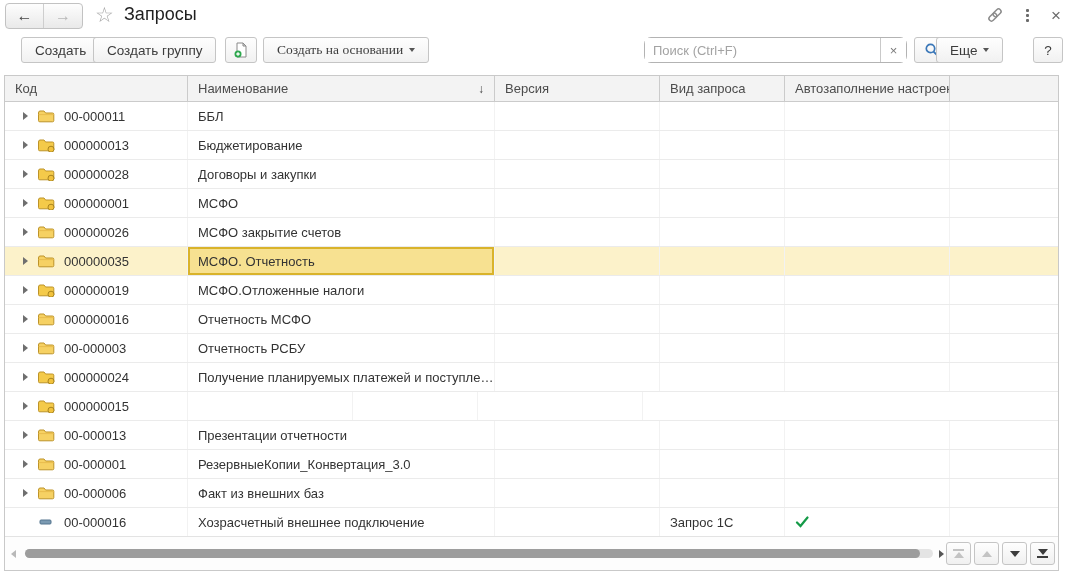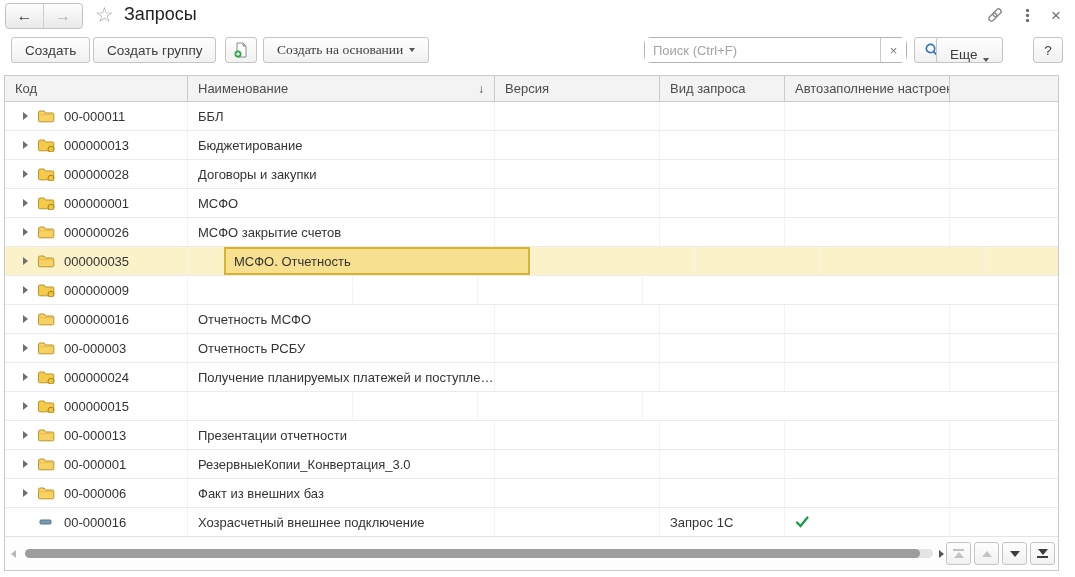--- a/index.html
+++ b/index.html
@@ -53,21 +53,21 @@
   .c-kind    { width:125px; }
   .c-autofill{ width:165px; }
   .c-comment { flex:1; }
 
   .gbody { height:435px; overflow:hidden; }
   .trow { display:flex; height:29px; border-bottom:1px solid #ebebeb; background:#fff; }
   .trow.selected { background:#fcf2ca; }
   .cell { display:flex; align-items:center; padding:0 10px; font-size:13px; color:#333;
           border-right:1px solid #f2f2f2; overflow:hidden; white-space:nowrap; }
   .cell:last-child { border-right:none; }
-  .trow.selected .c-name { background:#f7e191; box-shadow:inset 0 0 0 2px #d9b32b;margin-left:36px; }
+  .trow.selected .c-name { background:#f7e191; box-shadow:inset 0 0 0 2px #d9b32b; }
 
   .expander { width:0; height:0; border-top:4px solid transparent; border-bottom:4px solid transparent;
               border-left:5px solid #6f6f6f; margin-left:8px; margin-right:9px; flex:none; }
   .trow[data-icon="item"] .expander { visibility:hidden; }
   .ficon { width:18px; height:14px; margin-right:9px; flex:none; display:none; }
   .trow[data-icon="folder"]       .ficon.f-plain { display:block; }
   .trow[data-icon="folder-badge"] .ficon.f-badge { display:block; }
   .trow[data-icon="item"]         .ficon.f-item  { display:block; }
   .autofill-check { display:none; width:15px; height:13px; }
 
@@ -115,21 +115,21 @@
     <div class="dots">
         <i></i>
         <i></i>
         <i></i>
       </div>
     <div class="closex">×</div>
   </div>
 </div>
 
 <div class="toolbar">
-  <div class="btn" style="left:11px;">Создать</div>
+  <div class="btn" style="left:21px;">Создать</div>
   <div class="btn" style="left:93px;">Создать группу</div>
   <div class="btn iconbtn" style="left:225px;">
     <svg width="16" height="16" viewBox="0 0 16 16">
       <path d="M4 1 h6 l3 3 v11 h-9 z" fill="#ffffff" stroke="#8a8a8a"></path>
       <path d="M10 1 l3 3 h-3 z" fill="#dcdcdc" stroke="#8a8a8a"></path>
       <circle cx="5" cy="12" r="3.5" fill="#2ea84e"></circle>
       <path d="M5 10.3 v3.4 M3.3 12 h3.4" stroke="#ffffff" stroke-width="1.3"></path>
     </svg>
   </div>
   <div class="btn" style="left:263px;font-family:Liberation Serif, serif;">
@@ -141,21 +141,21 @@
     <input type="text" placeholder="Поиск (Ctrl+F)" style="">
     <div class="clearbtn">×</div>
   </div>
   <div class="btn iconbtn" style="left:914px; width:48px;">
     <svg width="16" height="16" viewBox="0 0 16 16">
       <circle cx="6.5" cy="6.5" r="4.2" fill="none" stroke="#3a77b8" stroke-width="1.7"></circle>
       <path d="M9.8 9.8 L13.6 13.6" stroke="#3a77b8" stroke-width="1.9" stroke-linecap="round"></path>
     </svg>
     <span class="caret"></span>
   </div>
-  <div class="btn" style="left:936px;align-items:flex-end;">
+  <div class="btn" style="left:936px;">
     <span>Еще</span>
     <span class="caret"></span>
   </div>
   <div class="btn iconbtn" style="left:1033px; width:30px;">?</div>
 </div>
 
 <div class="grid">
   <div class="ghead">
     <div class="hcell c-code">Код</div>
     <div class="hcell c-name">
@@ -282,22 +282,23 @@
   </div>
       <div class="trow" data-icon="folder-badge">
     <div class="cell c-code">
       <span class="expander"></span>
 
       <svg class="ficon f-badge" viewBox="0 0 18 14">
         <path d="M1.5 4 Q1.5 2 3 2 L7 2 L8.6 4 L15.5 4 Q16.8 4 16.8 5.2 L16.8 11.6 Q16.8 12.8 15.5 12.8 L2.8 12.8 Q1.5 12.8 1.5 11.6 Z" fill="#f4ca4a" stroke="#bd9328"></path>
         <circle cx="14" cy="11.2" r="3" fill="#f2c23c" stroke="#a8841f"></circle>
       </svg>
 
-      <span class="code-text">000000009</span>
-    </div>
+      <span class="code-text">000000019</span>
+    </div>
+    <div class="cell c-name">МСФО.Отложенные налоги</div>
     <div class="cell c-version"></div>
     <div class="cell c-kind"></div>
     <div class="cell c-autofill">
       
     </div>
     <div class="cell c-comment"></div>
   </div>
       <div class="trow" data-icon="folder">
     <div class="cell c-code">
       <span class="expander"></span>

